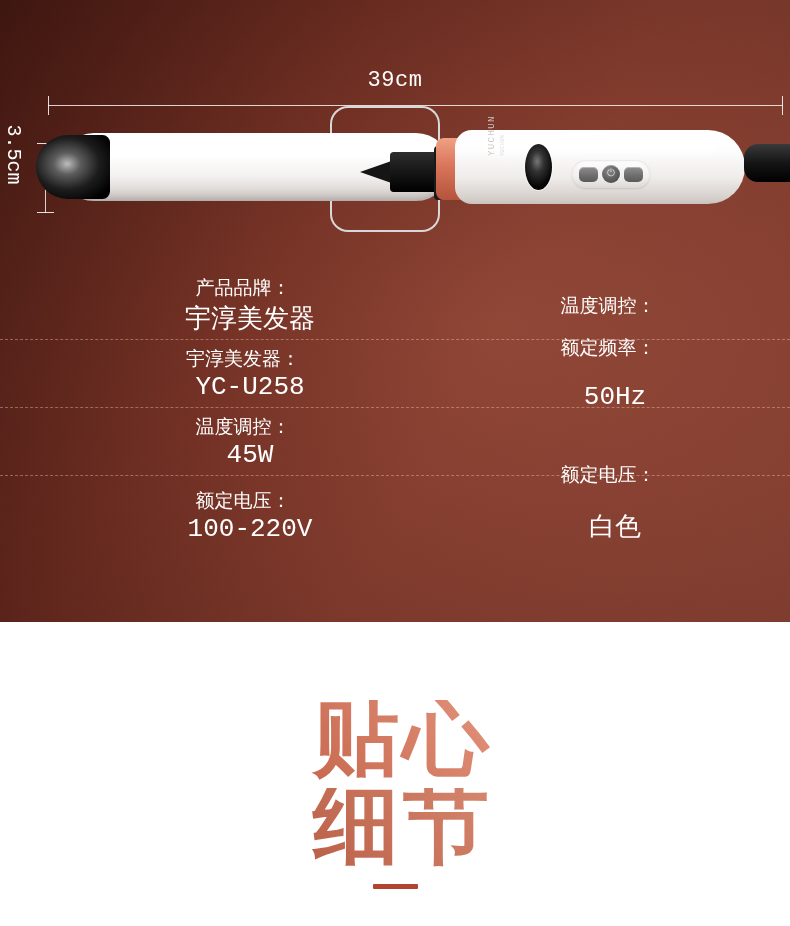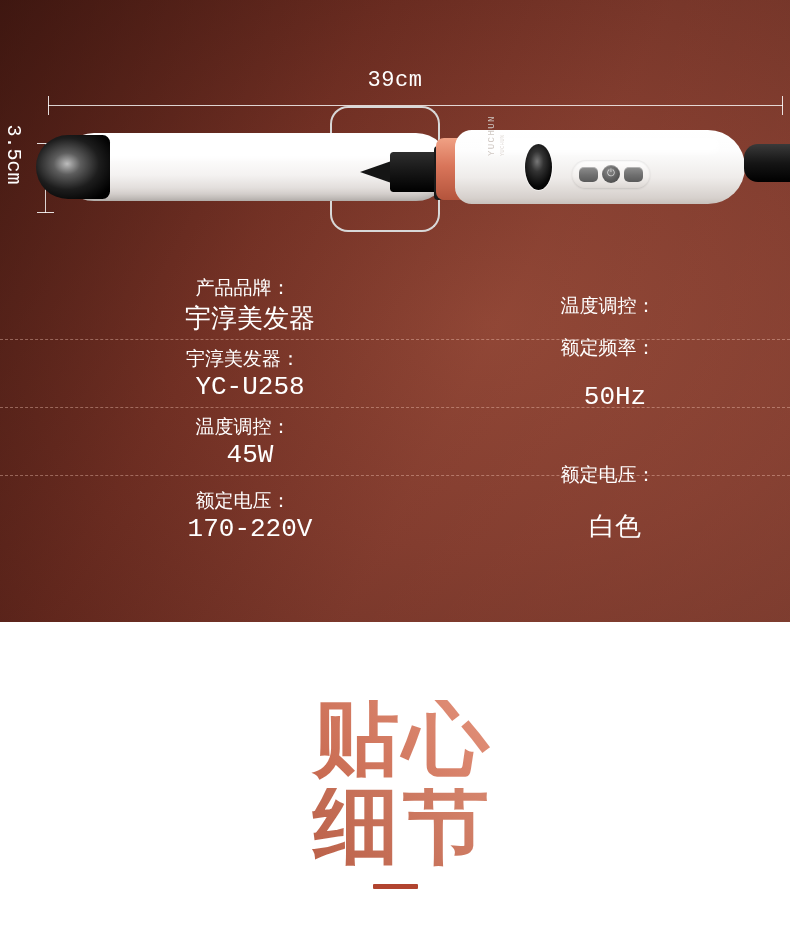--- a/index.html
+++ b/index.html
@@ -283,21 +283,21 @@
         <div class="spec-cell left">
           <span class="spec-key">温度调控：</span>
           <span class="spec-val">45W</span>
         </div>
       </div>
 
       <div class="spec-row">
         <div class="pad"></div>
         <div class="spec-cell left">
           <span class="spec-key">额定电压：</span>
-          <span class="spec-val">170-220V</span>
+          <span class="spec-val">100-220V</span>
         </div>
         <div class="spec-cell right">
           <span class="spec-key">额定电压：</span>
           <span class="spec-val">白色</span>
         </div>
       </div>
 
     </div>
   </div>
 

